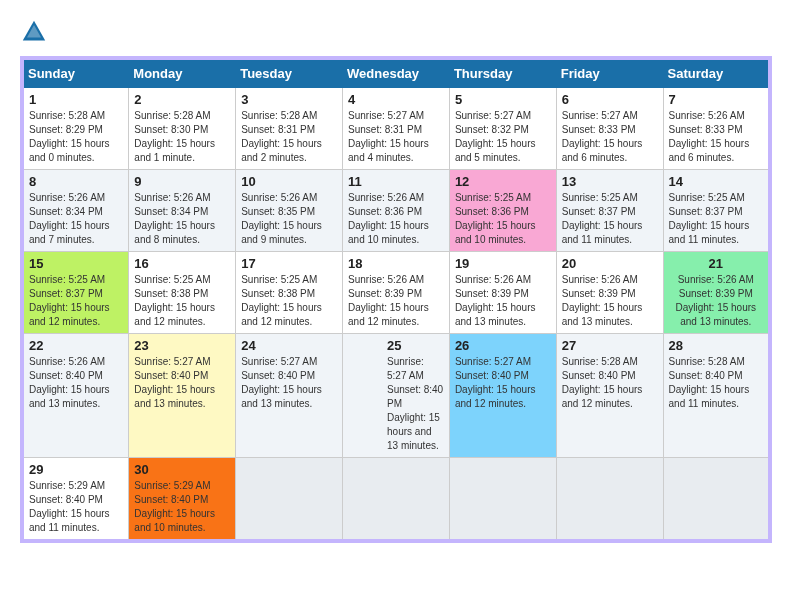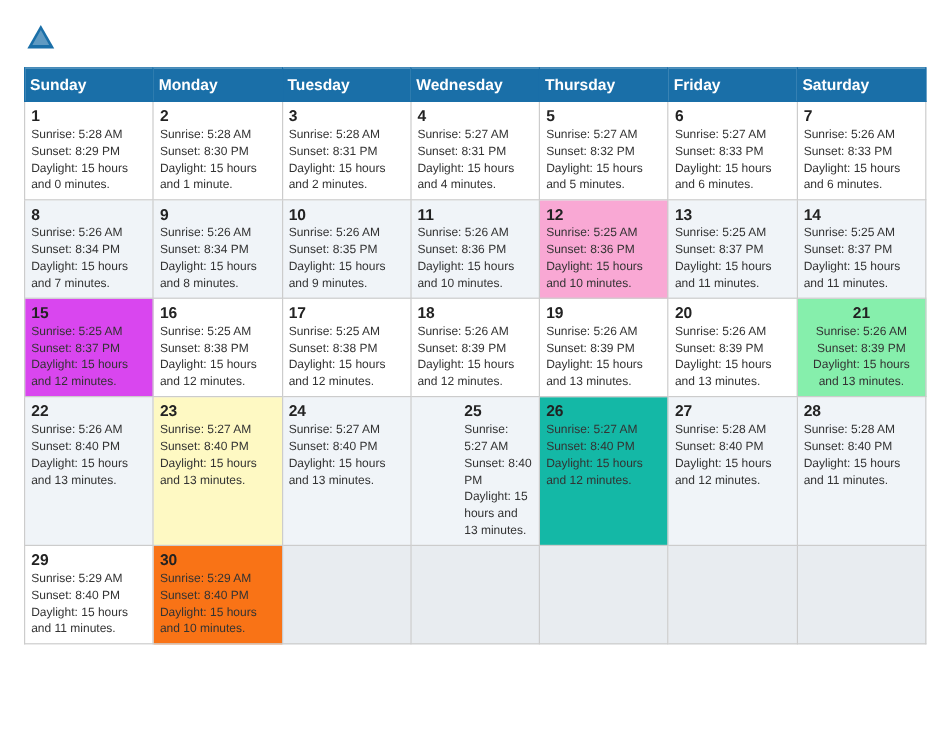--- a/index.html
+++ b/index.html
@@ -57,21 +57,21 @@
       line-height: 1.1;
     }
     .title-location {
       font-size: 15px;
       color: #444;
       margin-top: 2px;
     }
     .calendar {
       width: 100%;
       border-collapse: collapse;
-      border: 1px solid #c4b5fd;
+      border: 4px solid #c4b5fd;
     }
     .calendar th {
       background: #1a6fa8;
       color: #fff;
       font-size: 13px;
       font-weight: bold;
       padding: 6px 4px;
       text-align: left;
       border: 1px solid #1a6fa8;
     }
@@ -196,21 +196,21 @@
           <td style="background: rgb(240, 244, 248);">
             <span class="day-num">13</span>
             <div class="day-info">Sunrise: 5:25 AM<br>Sunset: 8:37 PM<br>Daylight: 15 hours and 11 minutes.</div>
           </td>
           <td style="background: rgb(240, 244, 248);">
             <span class="day-num">14</span>
             <div class="day-info">Sunrise: 5:25 AM<br>Sunset: 8:37 PM<br>Daylight: 15 hours and 11 minutes.</div>
           </td>
         </tr>
         <tr>
-          <td style="background: #d946ef;">
+          <td style="background: #bef264;">
             <span class="day-num">15</span>
             <div class="day-info">Sunrise: 5:25 AM<br>Sunset: 8:37 PM<br>Daylight: 15 hours and 12 minutes.</div>
           </td>
           <td style="background: rgb(255, 255, 255);">
             <span class="day-num">16</span>
             <div class="day-info">Sunrise: 5:25 AM<br>Sunset: 8:38 PM<br>Daylight: 15 hours and 12 minutes.</div>
           </td>
           <td style="background: rgb(255, 255, 255);">
             <span class="day-num">17</span>
             <div class="day-info">Sunrise: 5:25 AM<br>Sunset: 8:38 PM<br>Daylight: 15 hours and 12 minutes.</div>
@@ -242,21 +242,21 @@
             <div class="day-info">Sunrise: 5:27 AM<br>Sunset: 8:40 PM<br>Daylight: 15 hours and 13 minutes.</div>
           </td>
           <td style="background: rgb(240, 244, 248);">
             <span class="day-num">24</span>
             <div class="day-info">Sunrise: 5:27 AM<br>Sunset: 8:40 PM<br>Daylight: 15 hours and 13 minutes.</div>
           </td>
           <td style="background: rgb(240, 244, 248); padding-left: 44px;">
             <span class="day-num">25</span>
             <div class="day-info">Sunrise: 5:27 AM<br>Sunset: 8:40 PM<br>Daylight: 15 hours and 13 minutes.</div>
           </td>
-          <td style="background: #14b8a6; margin-left: 25px;">
+          <td style="background: #7dd3fc; margin-left: 25px;">
             <span class="day-num">26</span>
             <div class="day-info">Sunrise: 5:27 AM<br>Sunset: 8:40 PM<br>Daylight: 15 hours and 12 minutes.</div>
           </td>
           <td style="background: rgb(240, 244, 248);">
             <span class="day-num">27</span>
             <div class="day-info">Sunrise: 5:28 AM<br>Sunset: 8:40 PM<br>Daylight: 15 hours and 12 minutes.</div>
           </td>
           <td style="background: rgb(240, 244, 248);">
             <span class="day-num">28</span>
             <div class="day-info">Sunrise: 5:28 AM<br>Sunset: 8:40 PM<br>Daylight: 15 hours and 11 minutes.</div>

